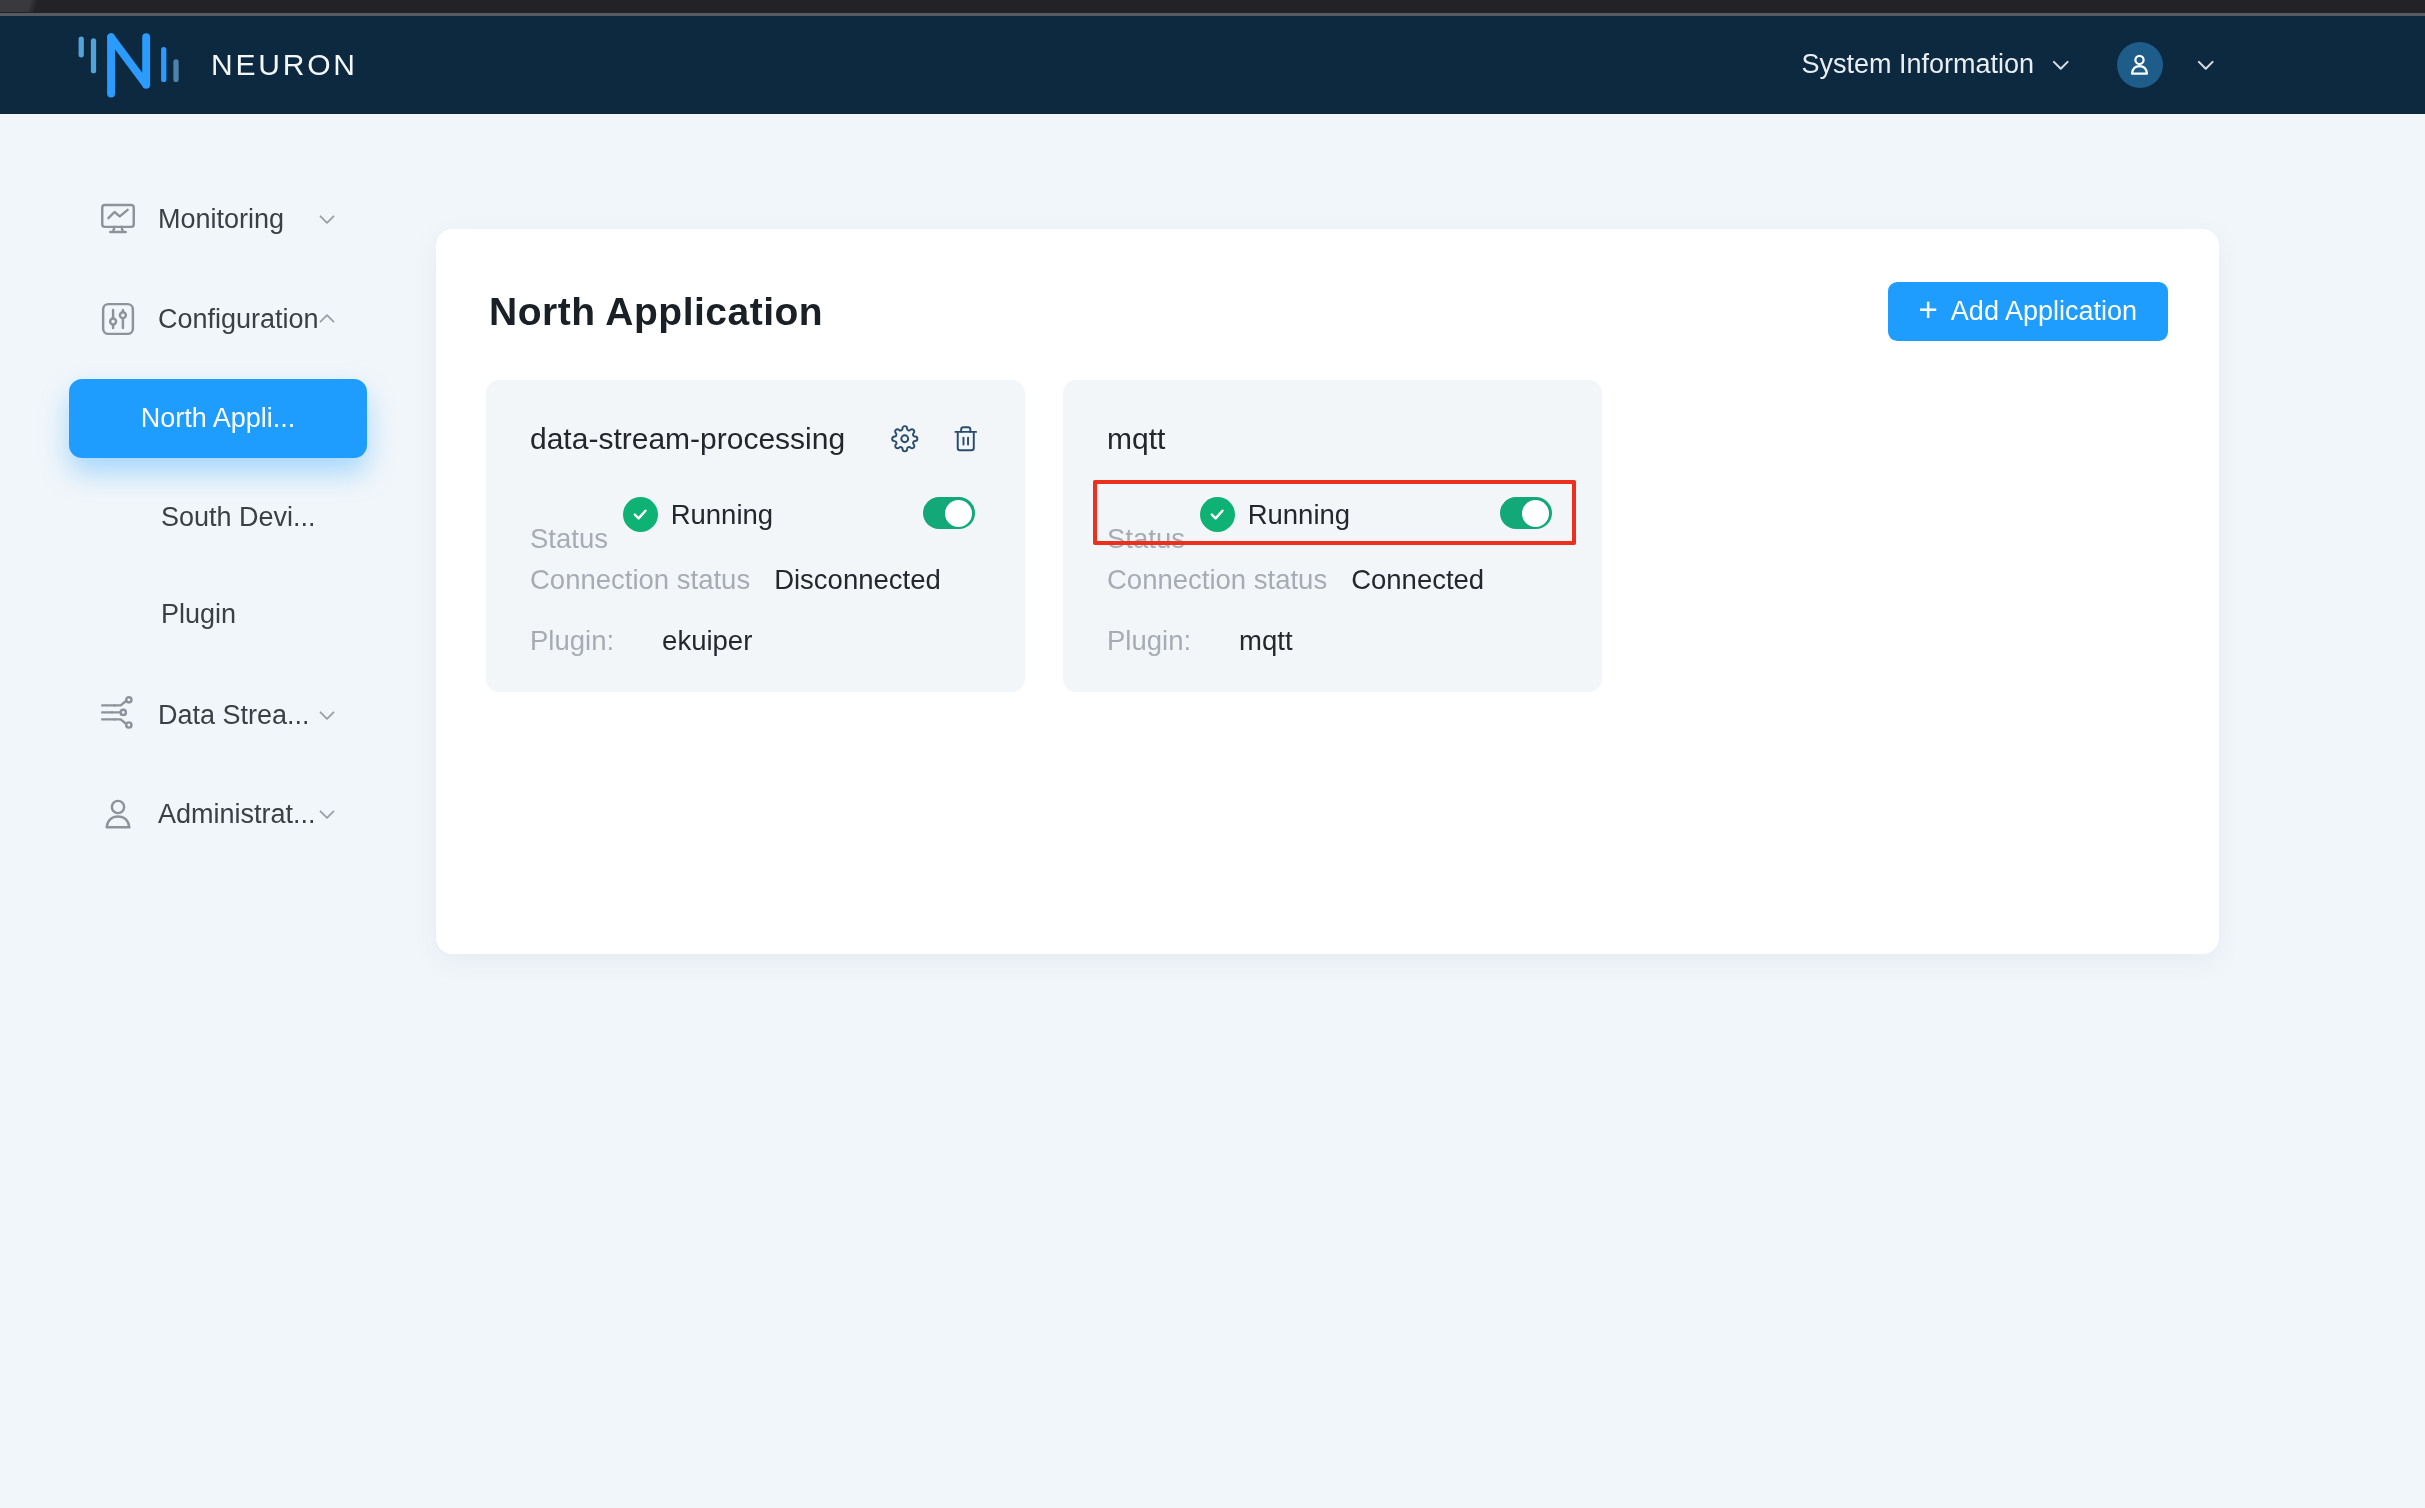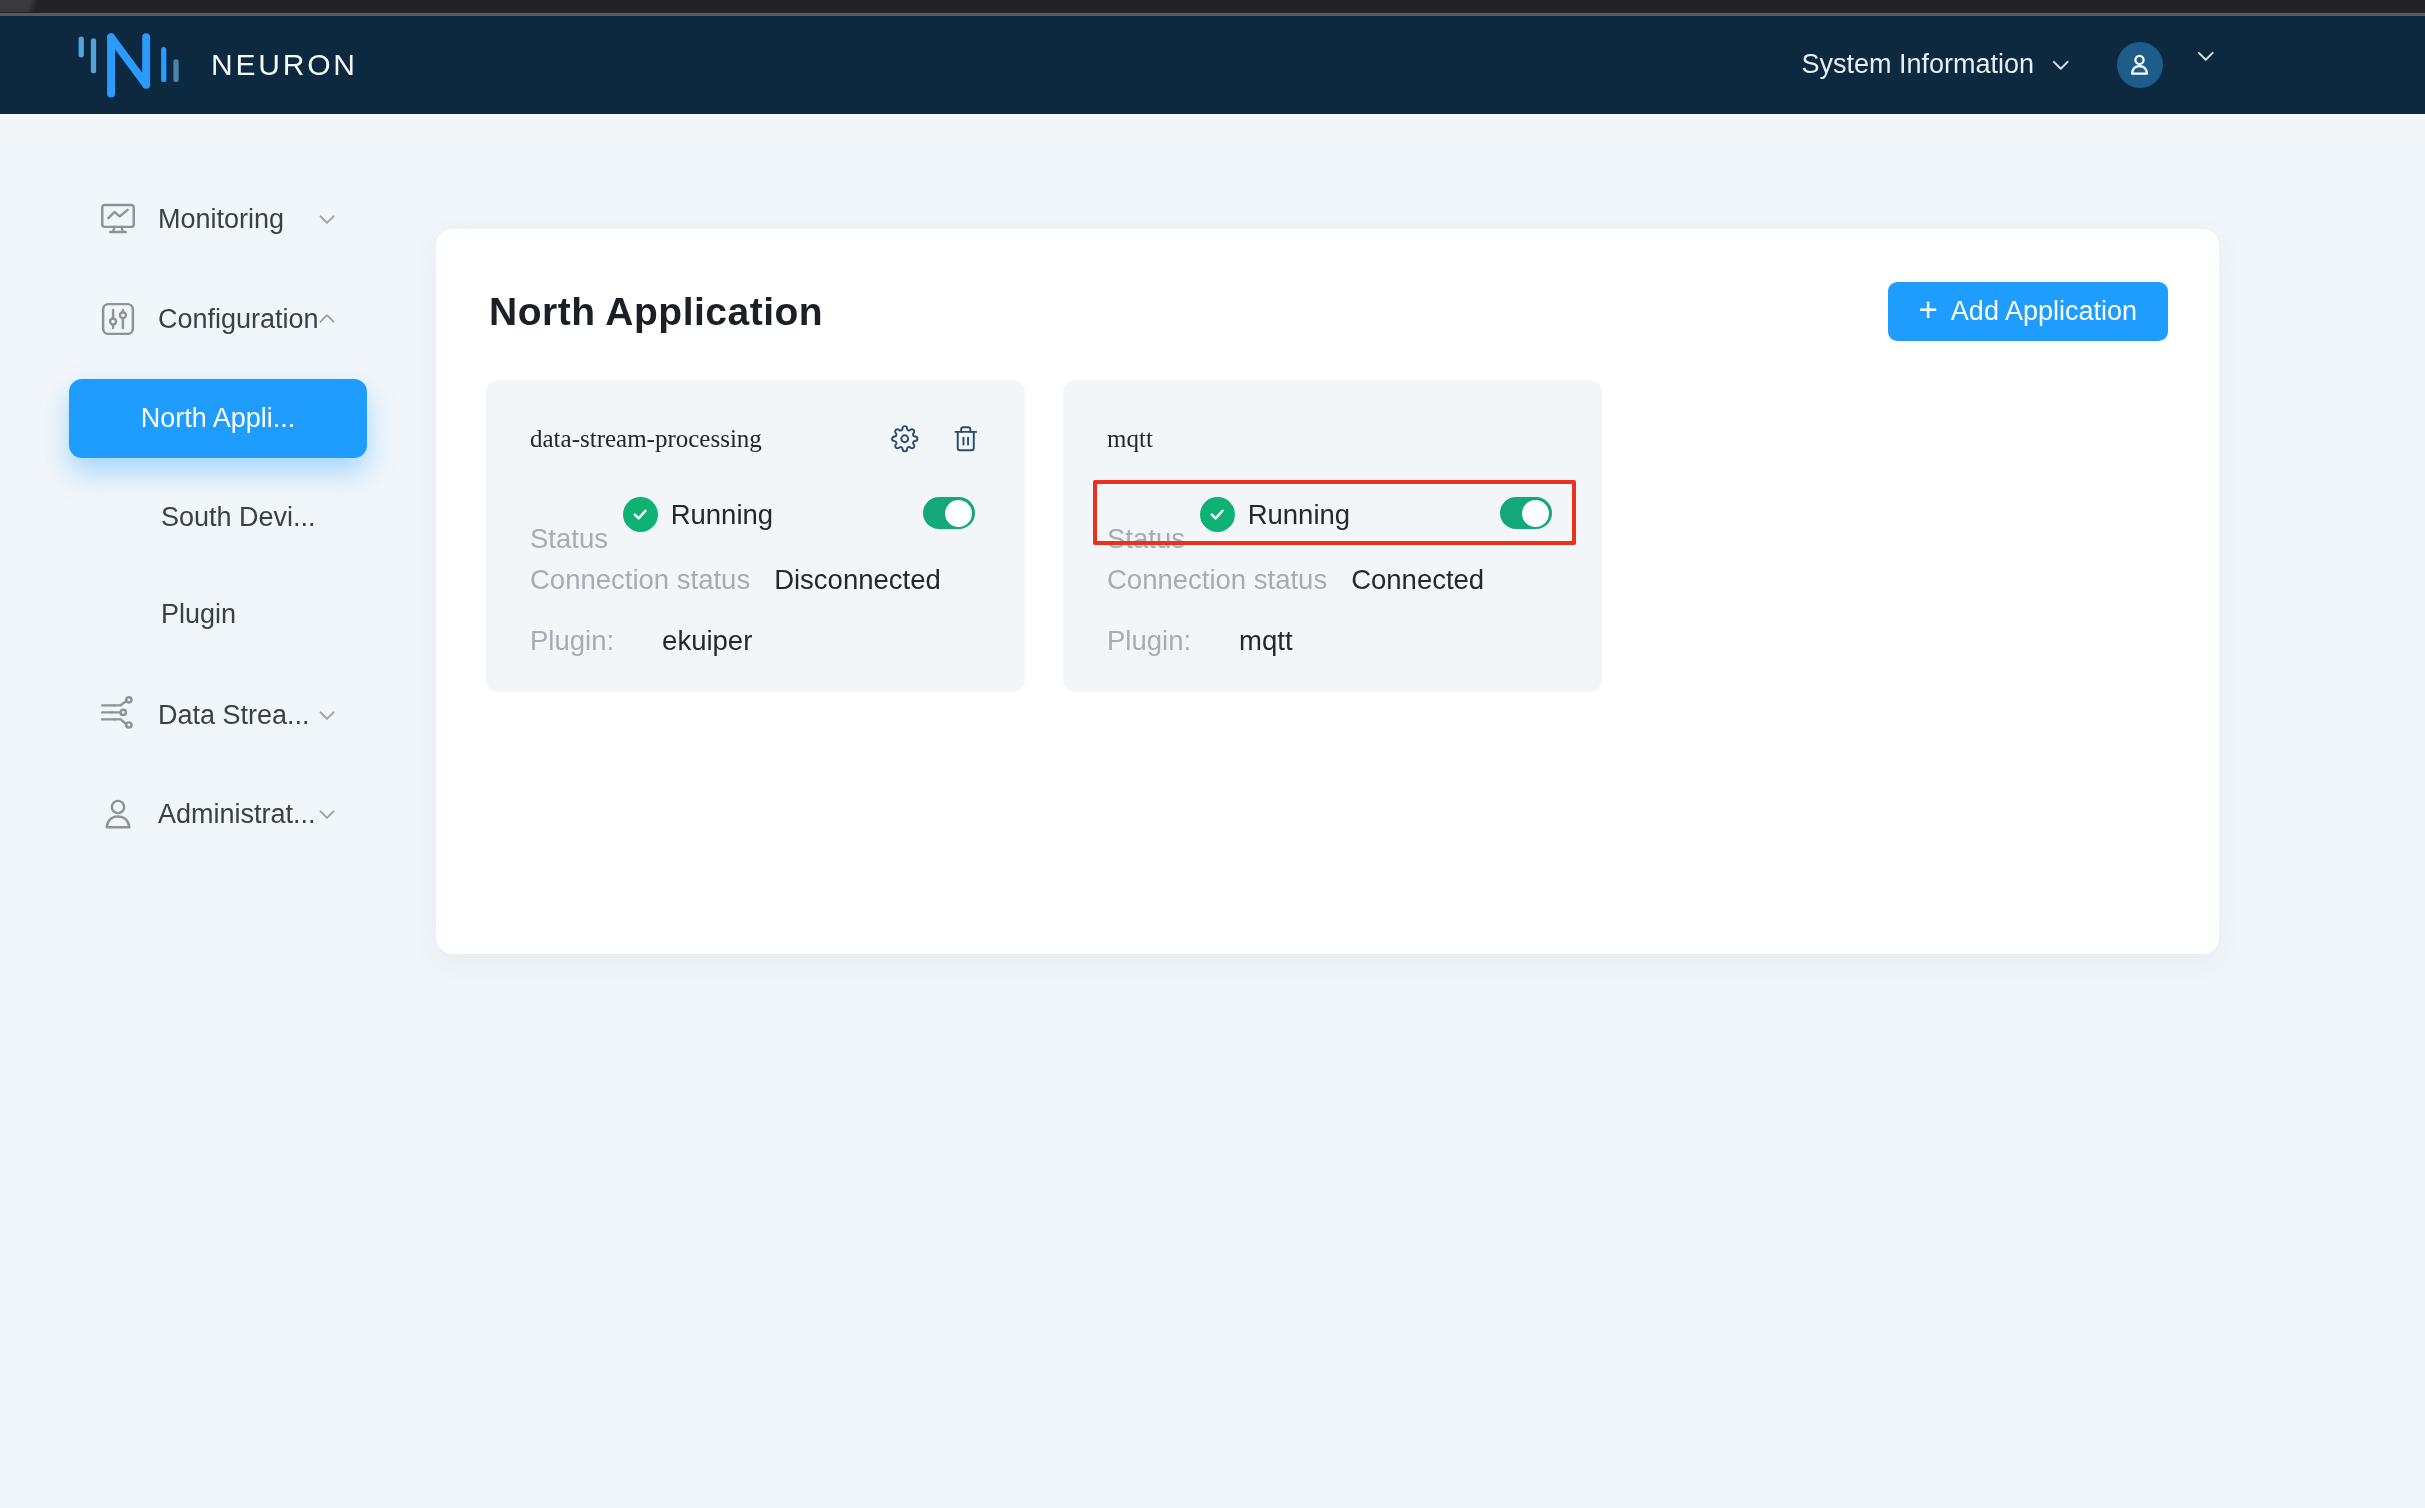--- a/index.html
+++ b/index.html
@@ -19,21 +19,21 @@
             background:#3a3a3e; }
   .chrome .tab-slant { position:absolute; top:0; left:24px; width:16.5px; height:12px;
             background:linear-gradient(105deg,#3a3a3e 30%,#232327 70%); }
 
   
   .navbar { position:absolute; top:15.6px; left:0; width:2426px; height:98px;
             background:#0d2940; display:flex; align-items:center;
             padding:0 207px 0 70px; }
   .brand { display:flex; align-items:center; }
   .brand-name { color:#f4f7fa; font-size:30px; letter-spacing:2.8px; font-weight:500; margin-left:22px;text-align:center; }
-  .nav-right { margin-left:auto; display:flex; }
+  .nav-right { margin-left:auto; display:flex; align-items:center; }
   .sys-menu { display:flex; align-items:center; cursor:pointer; }
   .sys-menu-label { color:#e9eef3; font-size:27px; }
   .nav-chev { margin-left:13px; display:flex; }
   .avatar { width:46px; height:46px; border-radius:50%; background:#1e5c8a;
             display:flex; align-items:center; justify-content:center; margin-left:42px; cursor:pointer; }
   .avatar-caret { margin-left:29px; display:flex; cursor:pointer; }
 
   
   .sidebar { position:absolute; top:114px; left:0; width:422px; height:1394px; }
   .side-item { position:absolute; left:0; width:422px; height:44px; cursor:pointer; }
@@ -57,21 +57,21 @@
   .add-btn { position:absolute; right:51px; top:53px; height:59px; padding:0 31px;
             background:#1e9dff; border:none; border-radius:9.2px; color:#ffffff;
             font-size:27px; font-family:inherit; display:flex; align-items:center; cursor:pointer; }
   .add-btn .plus { font-size:33px; font-weight:300; margin-right:13px; line-height:1; position:relative; top:-1.8px; }
 
   
   .tiles { position:absolute; left:50px; top:151px; display:flex; gap:38px; }
   .tile { position:relative; width:539px; height:312px; background:#f2f6f9; border-radius:13px; }
   .tile-head { position:absolute; left:44px; right:46px; top:39px; height:40px;
             display:flex; align-items:center; }
-  .tile-name { font-size:25px; color:#23272c;font-family:Liberation Serif, serif; }
+  .tile-name { font-size:30px; color:#23272c; }
   .tile-actions { margin-left:auto; display:flex; gap:33px; align-items:center; }
   .icon-btn { background:none; border:none; padding:0; display:flex; color:#2a4c6e; cursor:pointer; }
 
   .row { position:absolute; left:44px; height:37px; display:flex; align-items:center; font-size:27.5px; }
   .row-status { top:116px; }
   .row-conn { top:181px; }
   .row-plugin { top:242px;gap:26px; }
   .lbl { color:#a7acb4; }
   .val { color:#24282d; }
   .row-status .lbl { margin-right:14.7px;margin-top:48px; }

